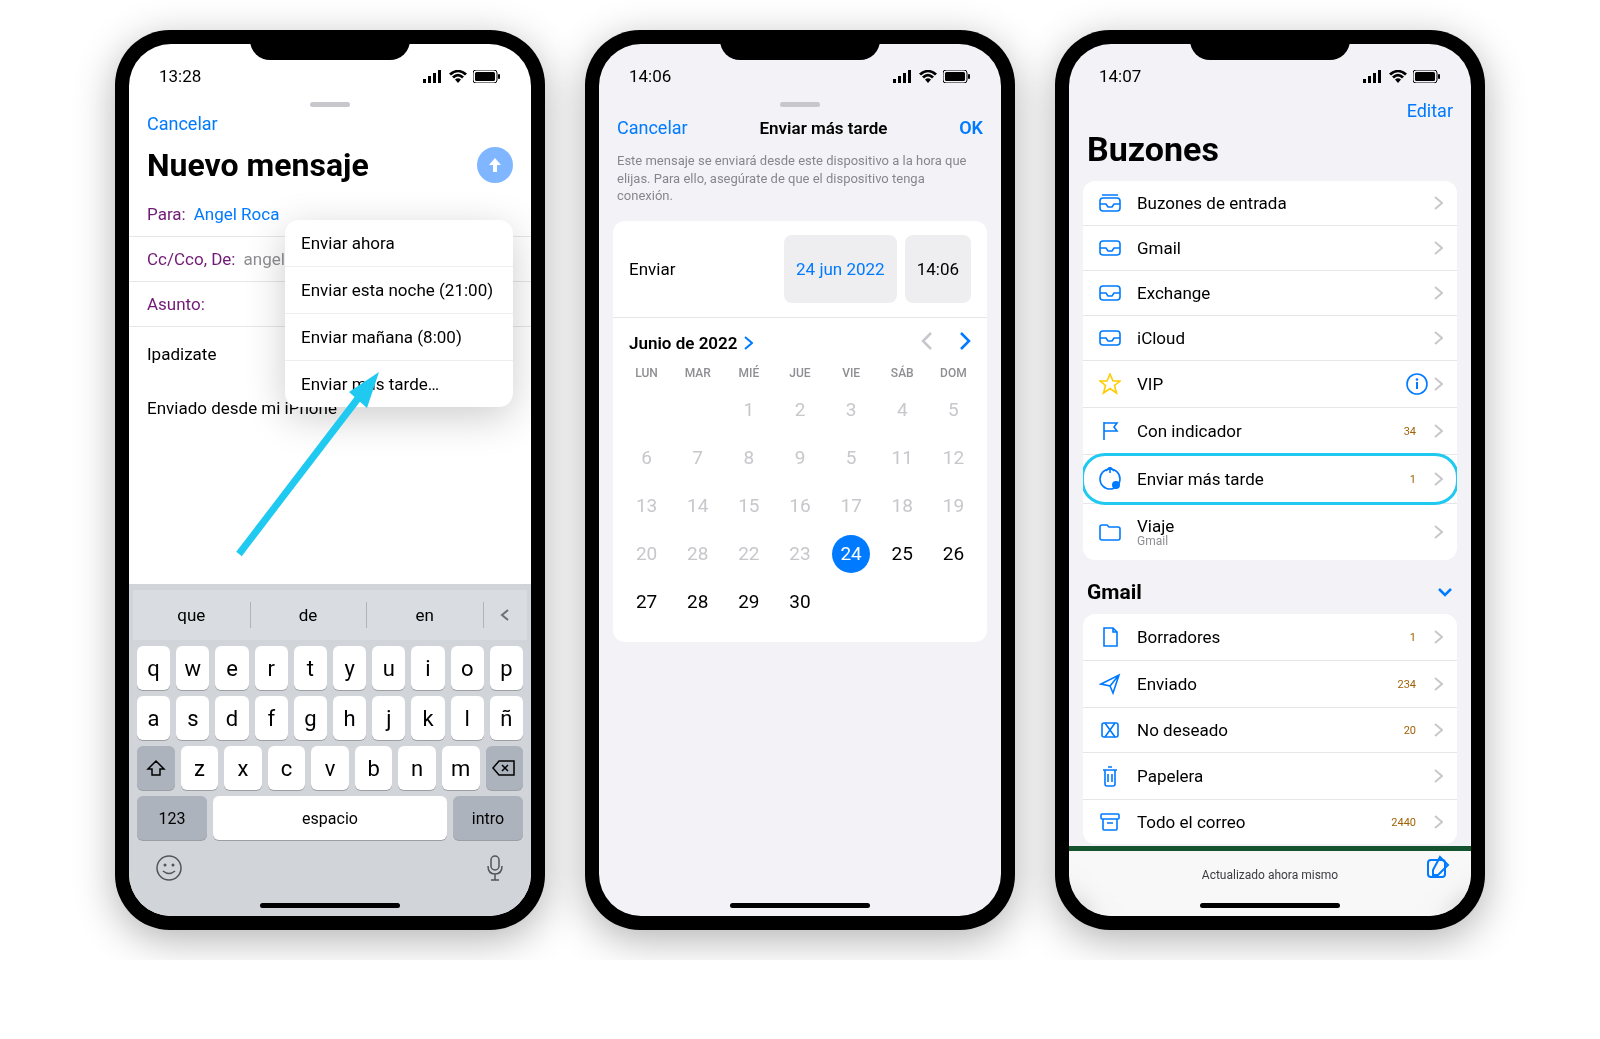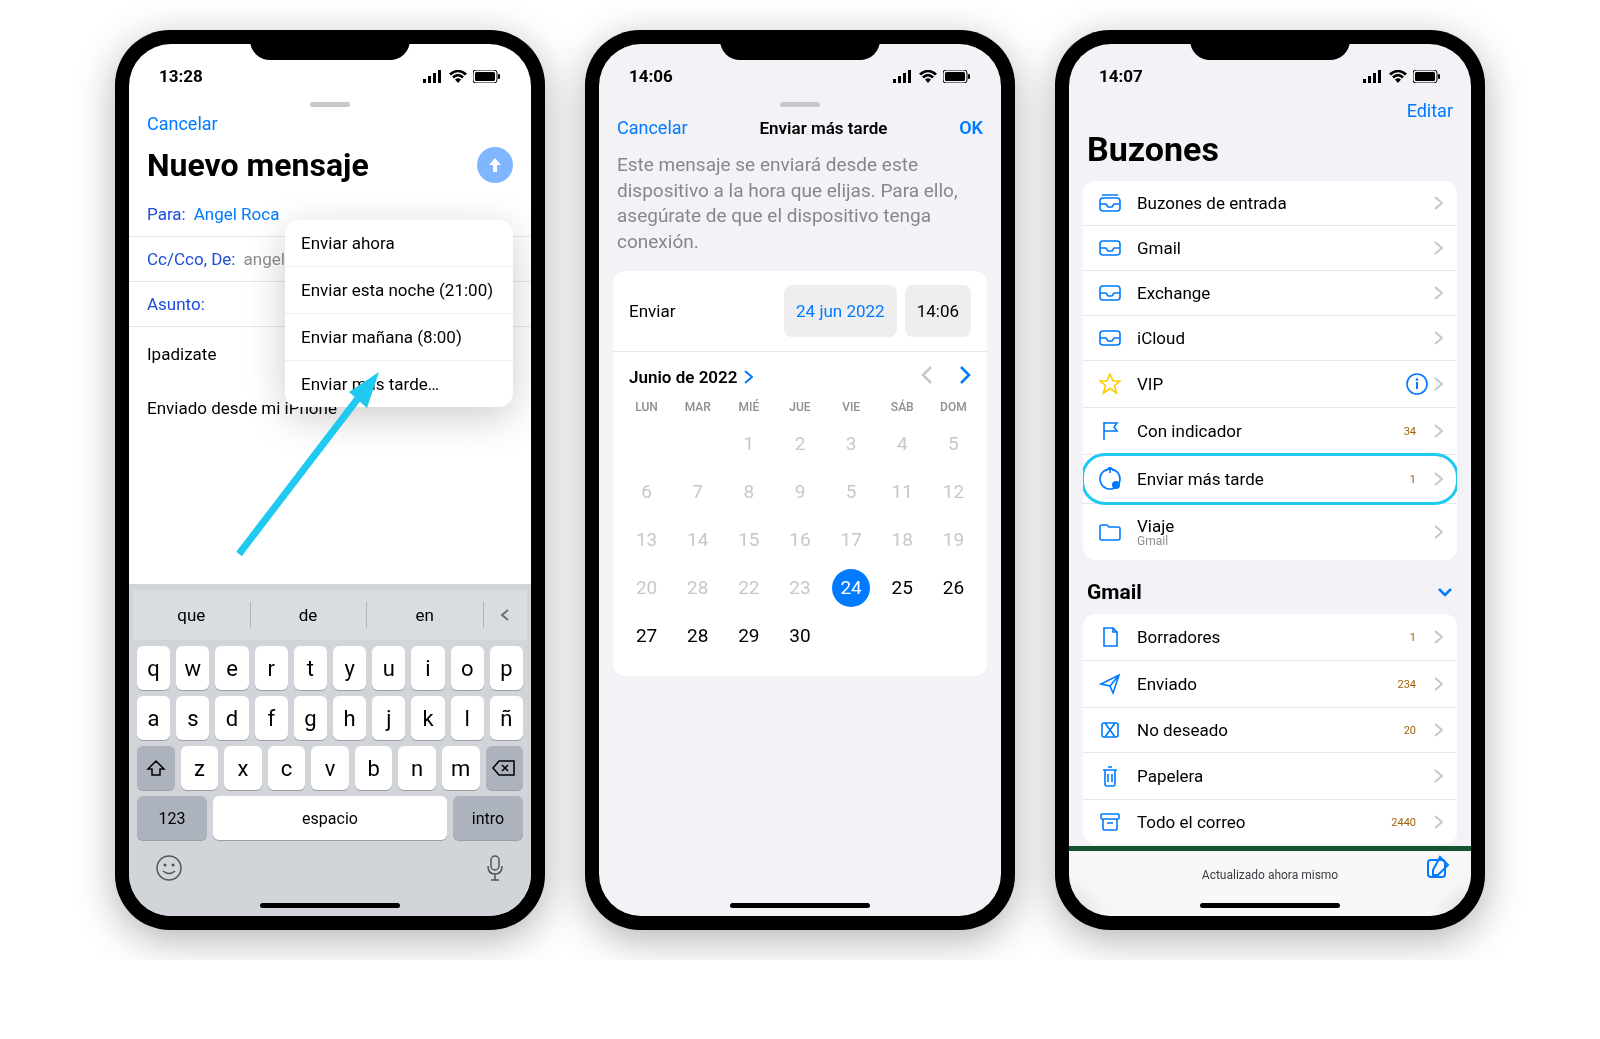--- a/index.html
+++ b/index.html
@@ -39,21 +39,21 @@
     background: #000;
     border-radius: 0 0 20px 20px;
     z-index: 100;
   }
   .status-bar {
     display: flex;
     justify-content: space-between;
     align-items: center;
     padding: 14px 30px 0;
     height: 50px;
-    font-weight: 700;
+    font-weight: 400;
     font-size: 17px;
   }
   .status-right { display: flex; gap: 6px; align-items: center; }
   .status-right svg { display: block; }
   .sheet-handle {
     width: 40px;
     height: 5px;
     background: #c7c7cc;
     border-radius: 3px;
     margin: 8px auto 0;
@@ -76,21 +76,21 @@
   .compose-header { display:flex; justify-content: space-between; align-items:center; padding: 12px 18px 8px; }
   .compose-title { font-size: 32px; font-weight: 700; text-align: right; }
   .send-btn {
     width: 36px; height: 36px; border-radius: 50%;
     background: #7fb6ff; display:flex; align-items:center; justify-content:center;
   }
   .field-row {
     display:flex; align-items:center; padding: 12px 18px;
     border-bottom: 1px solid #e5e5ea; font-size: 17px;
   }
-  .field-label { color: #1d4ed8; margin-right: 8px; }
+  .field-label { color: #701a75; margin-right: 8px; }
   .field-value { color: #007aff; }
   .field-grey-value { color: #8e8e93; }
   .compose-body { padding: 14px 18px; font-size: 17px; line-height: 1.6; }
   .popup {
     position: absolute;
     top: 176px; right: 18px;
     width: 228px;
     background: #fff;
     border-radius: 14px;
     box-shadow: 0 10px 40px rgba(0,0,0,0.2);
@@ -118,24 +118,24 @@
   .kb-row { display:flex; gap:6px; padding: 6px 4px 0; }
   .key { flex:1; height:44px; background:#fff; border-radius:6px; display:flex; align-items:center; justify-content:center; font-size:22px; box-shadow:0 1px 0 rgba(0,0,0,0.25); }
   .key.alt { background:#adb3bc; }
   .key.space { flex: 5; font-size:16px; }
   .key.wide { flex: 1.5; font-size:16px; }
   .kb-bottom-row { display:flex; justify-content:space-between; padding: 14px 22px 0; }
 
   
   .sched-nav { display:flex; justify-content:space-between; align-items:center; padding: 10px 18px; }
   .sched-title { font-size:17px; font-weight:600; }
-  .sched-desc { padding: 4px 18px 16px; font-size:19px; color:#3c3c4399; line-height:1.35; }
+  .sched-desc { padding: 4px 18px 16px; font-size:13px; color:#3c3c4399; line-height:1.35; }
   .card { margin: 0 14px; background:#fff; border-radius:12px; padding:0; }
   .card-row { padding: 14px 16px; display:flex; justify-content:space-between; align-items:center; font-size:17px; border-bottom:1px solid #e5e5ea; }
-  .chip { background:#eeeef0; border-radius:8px; padding:16px 12px; font-size:17px; }
+  .chip { background:#eeeef0; border-radius:8px; padding:24px 12px; font-size:17px; }
   .chip.blue { color:#007aff; }
   .cal-nav { display:flex; justify-content:space-between; align-items:center; padding: 14px 16px 6px; }
   .cal-month { font-weight:600; font-size:17px; display:flex; align-items:center; gap:6px; }
   .cal-arrows { display:flex; gap:28px; }
   .cal-grid { padding: 0 8px 16px; }
   .cal-head, .cal-week { display:grid; grid-template-columns: repeat(7,1fr); }
   .cal-head div { font-size:12px; color:#8e8e93; text-align:center; padding:6px 0; font-weight:500; }
   .cal-week div { height:48px; display:flex; align-items:center; justify-content:center; font-size:19px; }
   .cal-week .dim { color:#c7c7cc; }
   .cal-week .sel { background:#007aff; color:#fff; border-radius:50%; width:38px; height:38px; margin:auto; }

